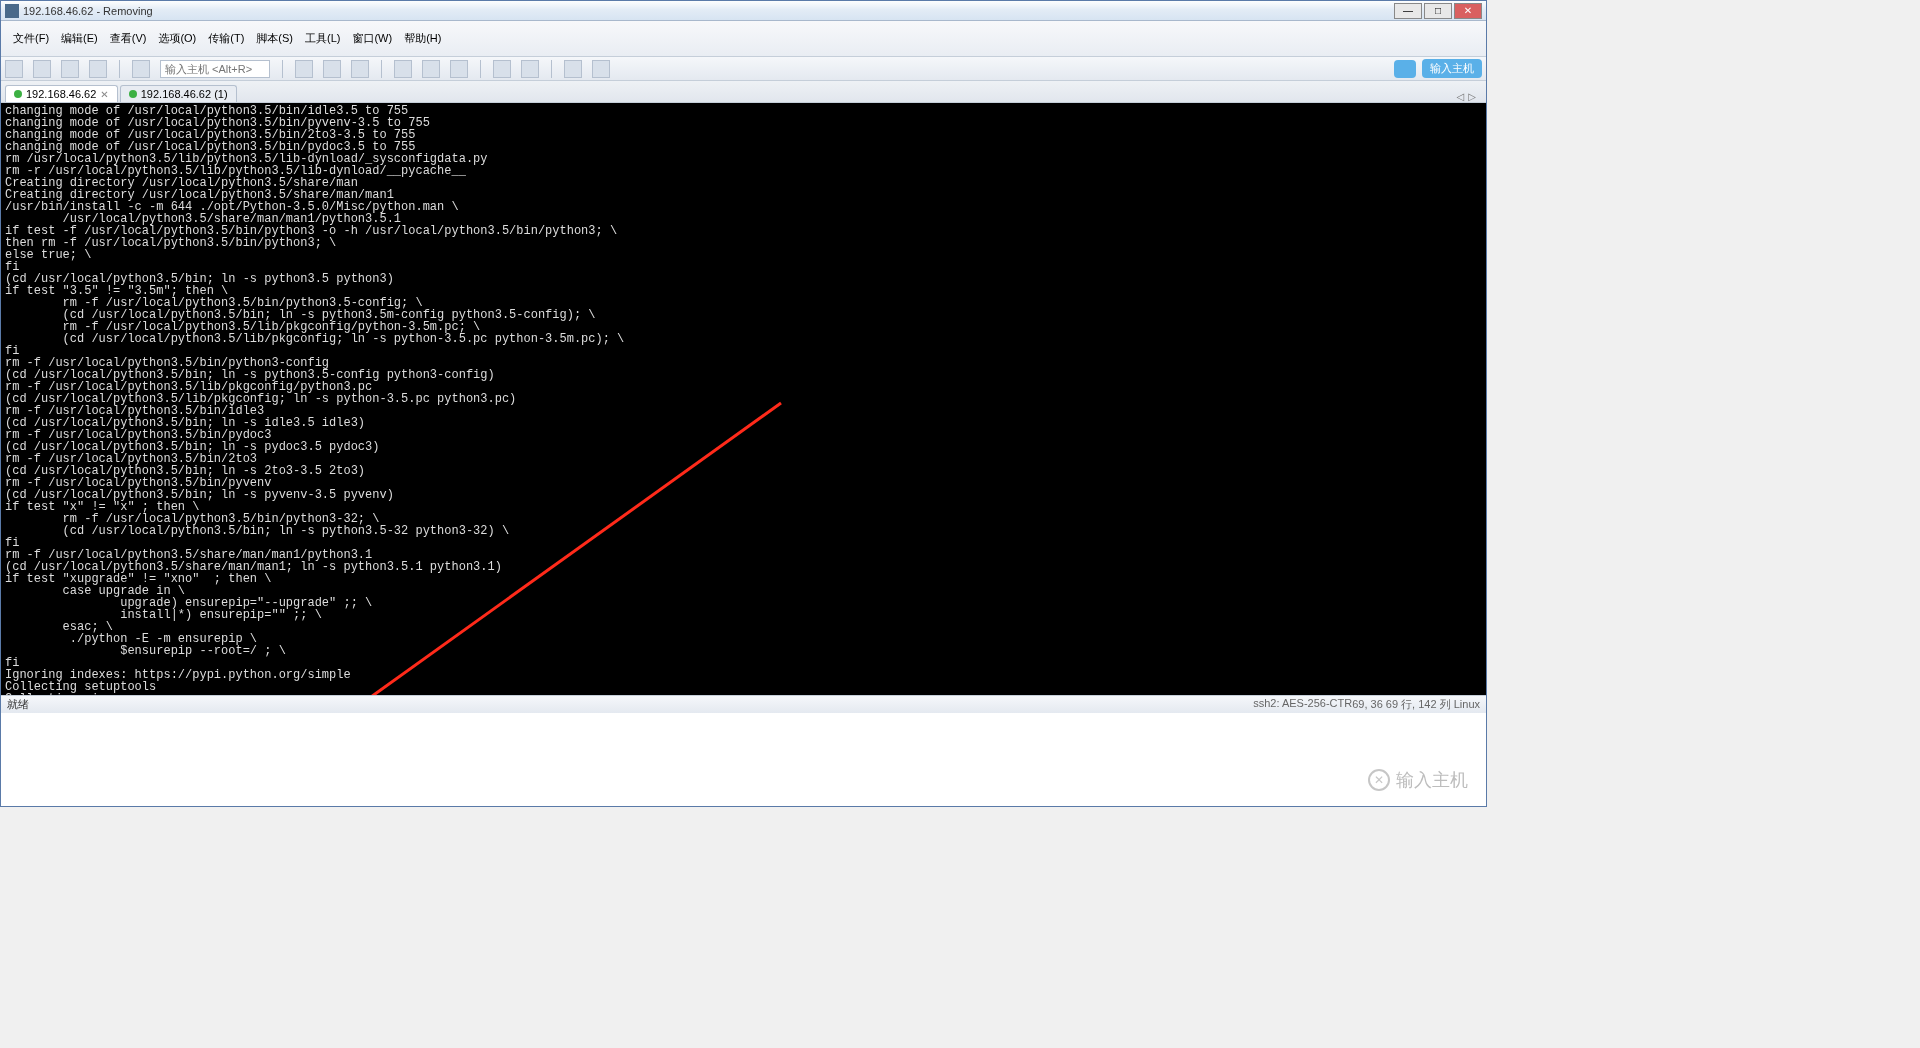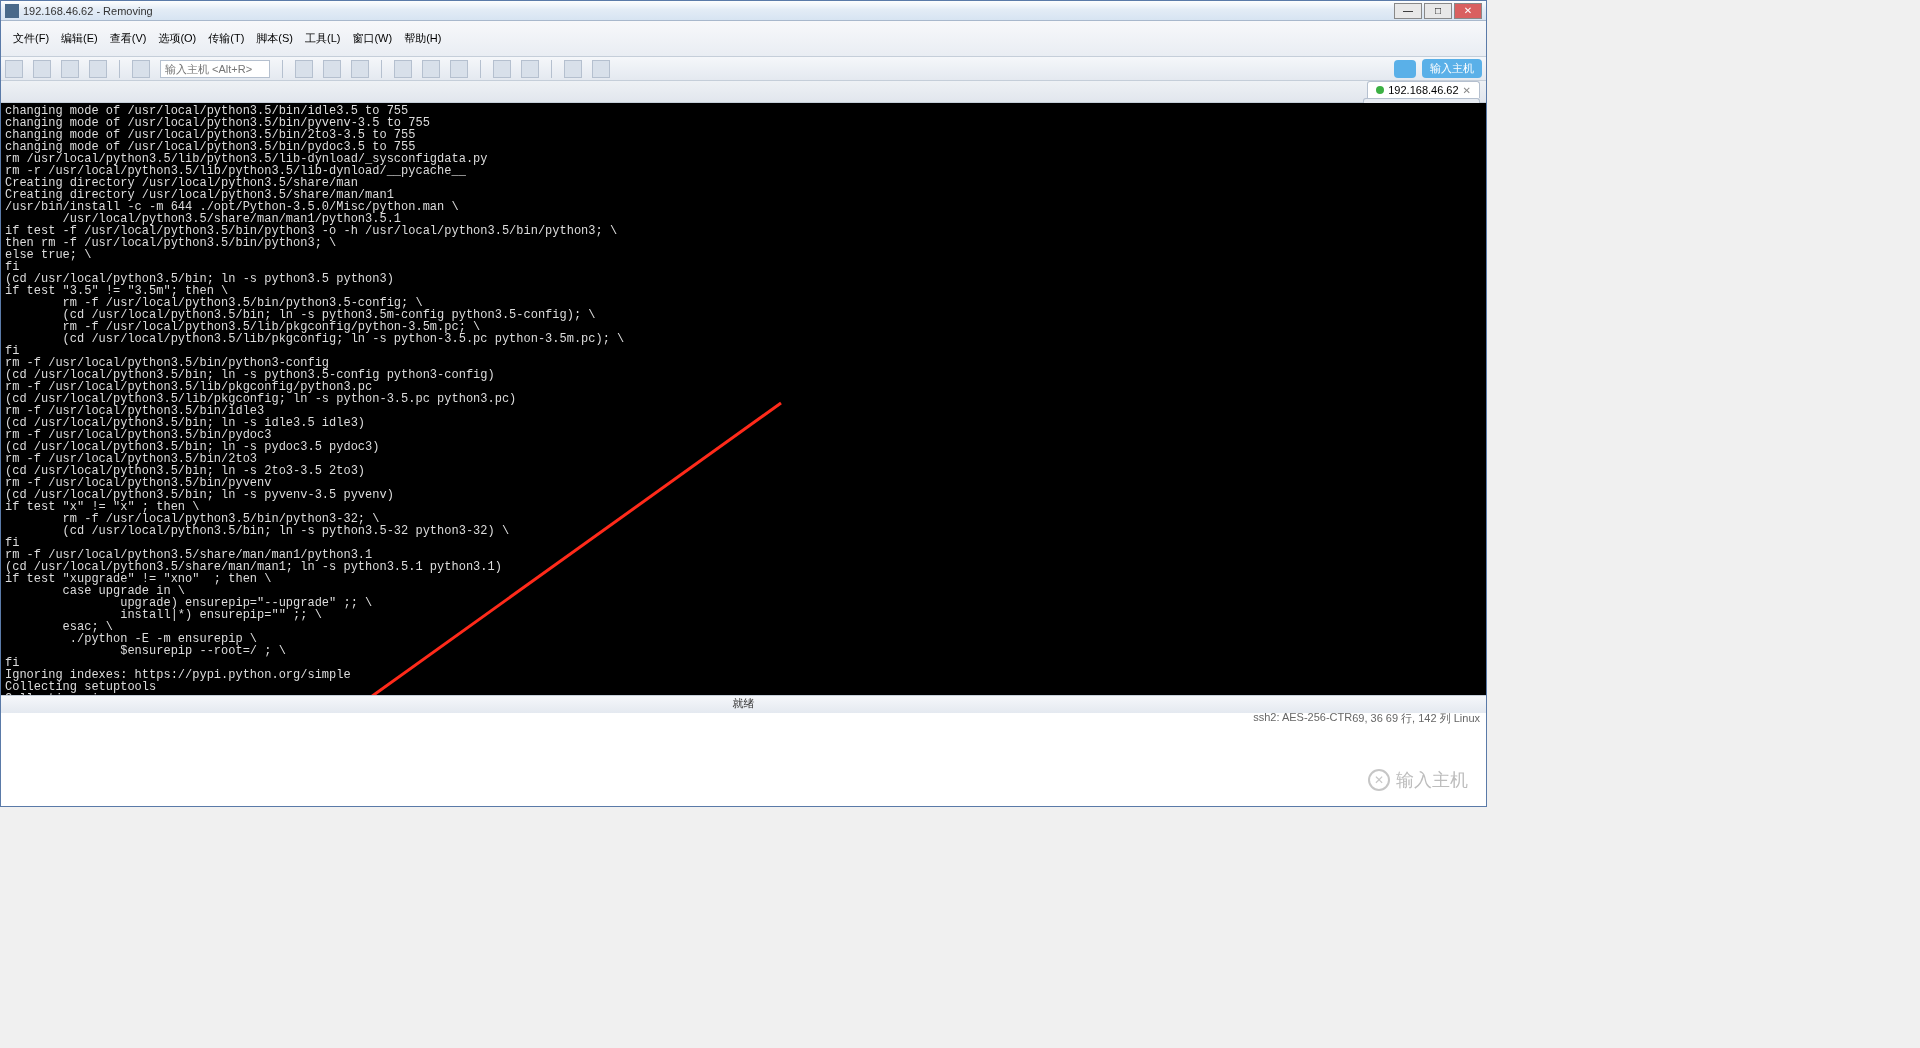--- a/index.html
+++ b/index.html
@@ -79,21 +79,20 @@
   font-size:11px;
 }
 .tabbar {
   height: 22px;
   background: linear-gradient(#eef1f5, #e1e6ed);
   display: flex;
   align-items: flex-end;
   padding: 0 4px;
   border-bottom: 1px solid #c5ced9;
   position: relative;
-  flex-direction: column;
 }
 .tab {
   display: flex;
   align-items: center;
   gap: 4px;
   padding: 2px 8px;
   border: 1px solid #b5c0cf;
   border-bottom: none;
   background: #fff;
   font-size: 11px;
@@ -122,21 +121,20 @@
 }
 .statusbar {
   height: 18px;
   background: linear-gradient(#f5f7fa, #e4e9f0);
   border-top: 1px solid #c5ced9;
   display: flex;
   align-items: center;
   padding: 0 6px;
   font-size: 11px;
   color: #333;
-  flex-direction: column;
 }
 .status-right { margin-left:auto; display:flex; color:#666; }
 .watermark {
   position:absolute;
   right: 18px;
   bottom: 14px;
   display:flex;
   align-items:center;
   gap:6px;
   color:#b6b6b6;

